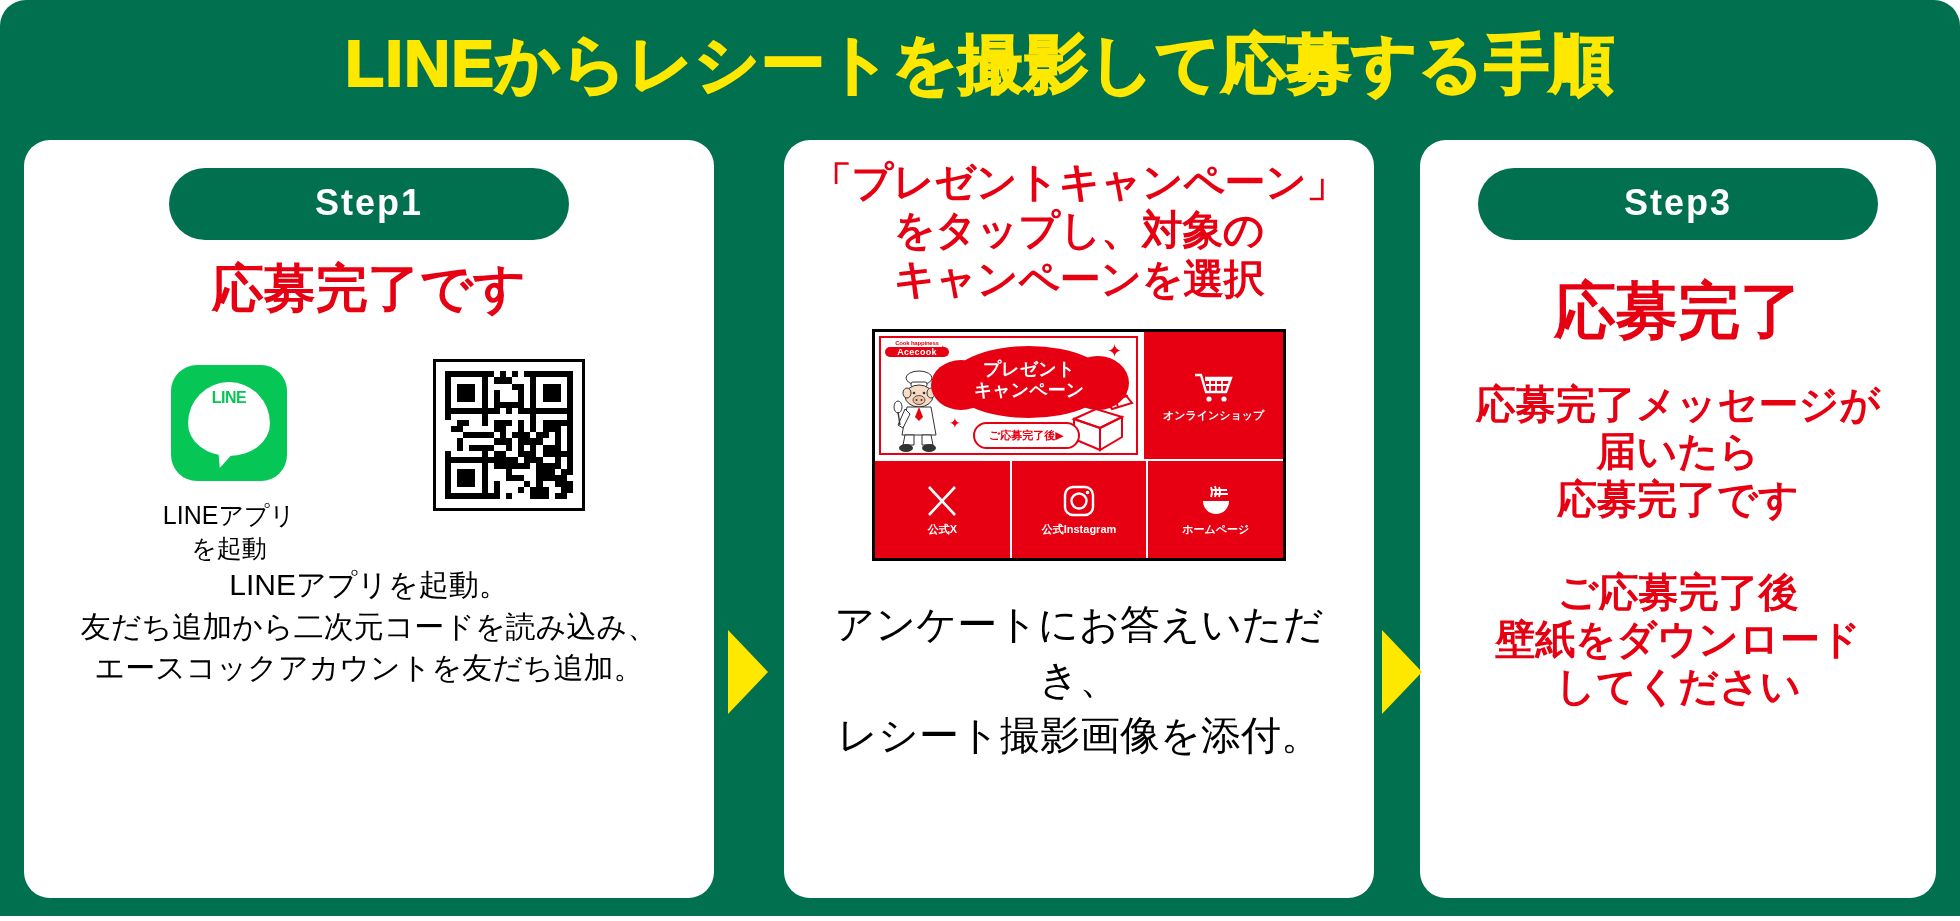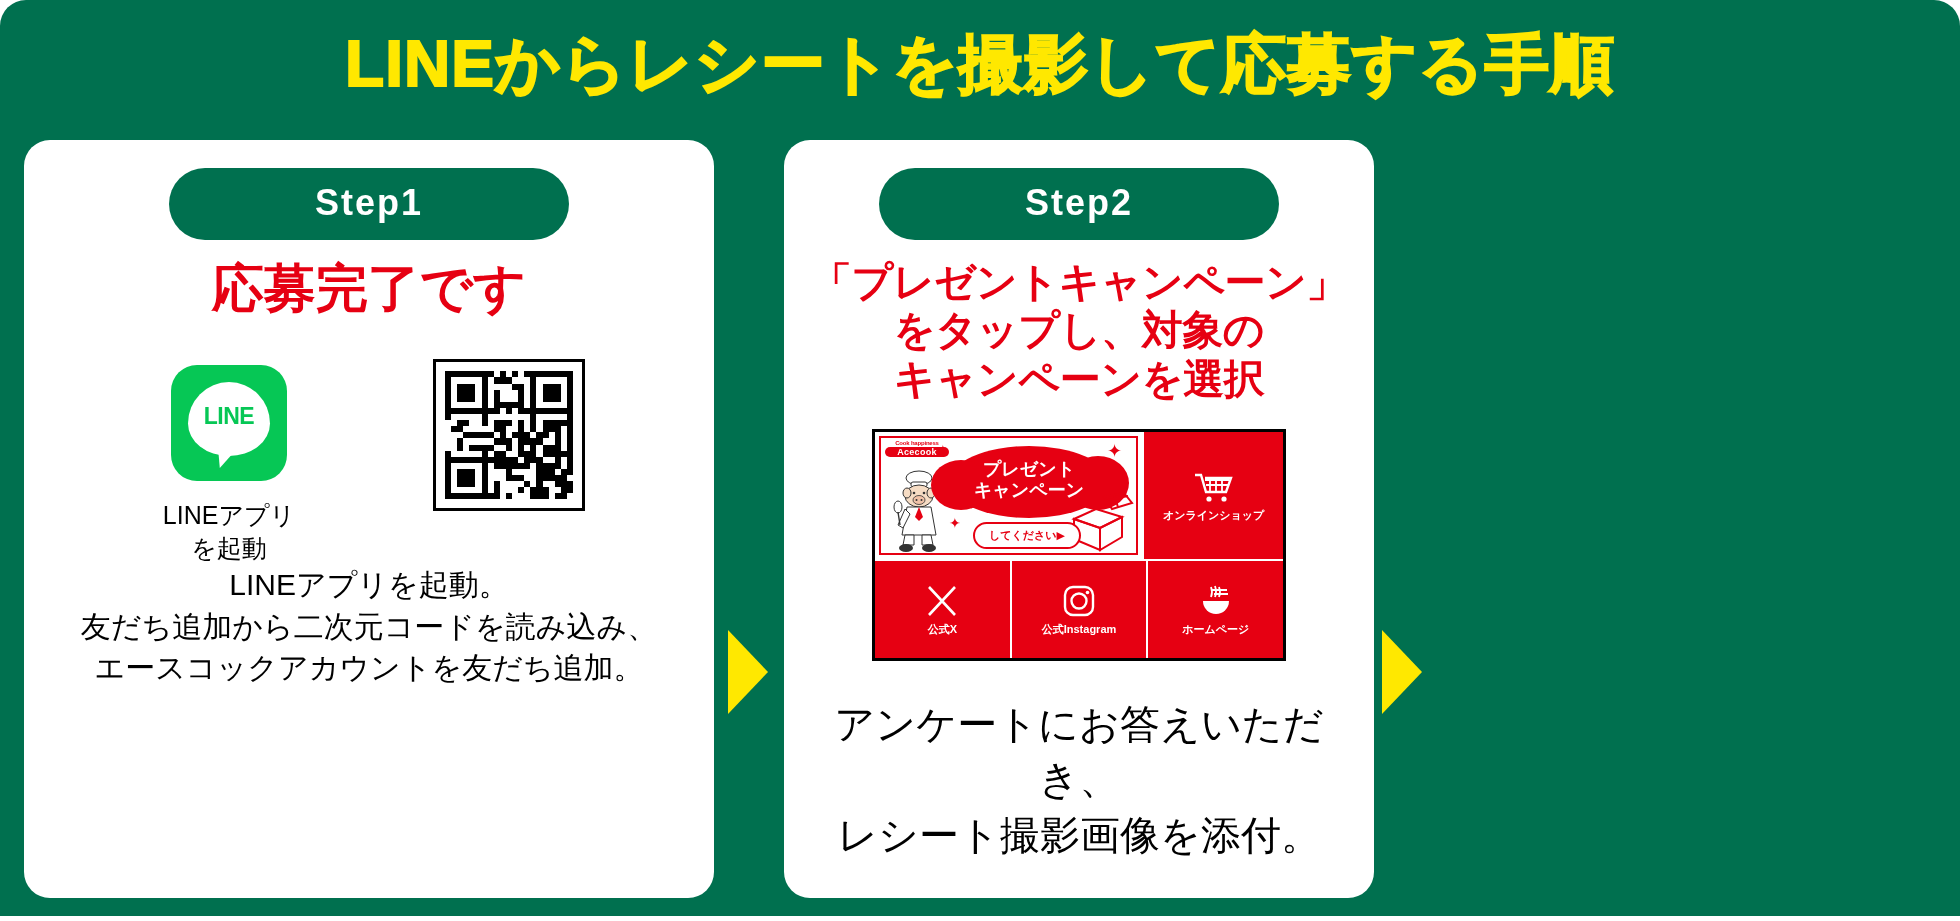--- a/index.html
+++ b/index.html
@@ -130,24 +130,24 @@
     position: absolute;
     left: 44px; top: 78px;
     width: 0; height: 0;
     border-left: 7px solid transparent;
     border-right: 16px solid transparent;
     border-top: 26px solid #ffffff;
     transform: rotate(10deg);
   }
   .line-text {
     position: absolute;
-    left: 0; top: 38px; width: 116px;
+    left: 0; top: 24px; width: 116px;
     text-align: center;
     color: #06c755;
-    font-size: 23px;
+    font-size: 16px;
     font-weight: 900;
     letter-spacing: -0.5px;
     font-family: "Liberation Sans", sans-serif;
   }
 
   .qr-frame {
     width: 152px; height: 152px;
     margin: 0 auto;
     border: 3px solid #000000;
     background: #ffffff;
@@ -772,21 +772,20 @@
         </div>
 
       </div>
 
       <div class="body-text ml" style="white-space: pre-line;">LINEアプリを起動。
 友だち追加から二次元コードを読み込み、
 エースコックアカウントを友だち追加。</div>
     </div>
 
     <div class="card card-2">
-      <div class="step-badge">Step2</div>
       <div class="red-head ml" style="white-space: pre-line;">「プレゼントキャンペーン」
 をタップし、対象の
 キャンペーンを選択</div>
 
       <div class="richmenu">
 
         <div class="rm-top">
 
           <div class="rm-banner">
             <div class="rm-banner-inner"></div>
@@ -828,21 +827,21 @@
             <div class="sparkle" style="left:92px;bottom:48px;font-size:10px;">✦</div>
 
             <svg class="rm-gift" viewBox="0 0 70 66">
               <path d="M10 30 l22 -10 l26 8 l-22 11 z" fill="none" stroke="#e60012" stroke-width="2"></path>
               <path d="M10 30 v20 l26 11 v-22 z" fill="none" stroke="#e60012" stroke-width="2"></path>
               <path d="M36 39 l22 -11 v20 l-22 13 z" fill="none" stroke="#e60012" stroke-width="2"></path>
               <path d="M40 8 l20 -4 l8 10 l-20 6 z" fill="none" stroke="#e60012" stroke-width="2"></path>
               <path d="M50 6 l4 12 M44 11 l20 -4" stroke="#e60012" stroke-width="2" fill="none"></path>
             </svg>
 
-            <div class="rm-btn">してください▶</div>
+            <div class="rm-btn">ご応募完了後▶</div>
           </div>
 
           <div class="rm-tile shop">
             <svg class="rm-icon" viewBox="0 0 42 34">
               <path d="M2 5 h6 l5 17 h20 l5 -14 h-26" fill="none" stroke="#fff" stroke-width="2.4"></path>
               <path d="M12 10 h24 M13 15 h22 M17 7 v15 M23 7 v15 M29 7 v15" stroke="#fff" stroke-width="1.8"></path>
               <circle cx="16" cy="29" r="2.6" fill="#fff"></circle>
                 <circle cx="31" cy="29" r="2.6" fill="#fff"></circle>
             </svg>
             <span class="rm-tile-label">オンラインショップ</span>
@@ -875,18 +874,28 @@
             </svg>
             <span class="rm-tile-label">ホームページ</span>
           </div>
         </div>
       </div>
 
       <div class="body-text ml" style="white-space: pre-line;">アンケートにお答えいただき、
 レシート撮影画像を添付。</div>
     </div>
 
+    <div class="card card-3">
+      <div class="step-badge">Step3</div>
+      <div class="red-head">応募完了</div>
+      <div class="red-head ml" style="font-size: 40px; margin-top: 34px; white-space: pre-line;">応募完了メッセージが
+届いたら
+応募完了です</div>
+      <div class="red-head ml" style="font-size: 40px; margin-top: 46px; white-space: pre-line;">ご応募完了後
+壁紙をダウンロード
+してください</div>
+    </div>
 
     <div class="arrow arrow-1"></div>
     <div class="arrow arrow-2"></div>
 
   </div>
 </div>
 
 </body></html>

